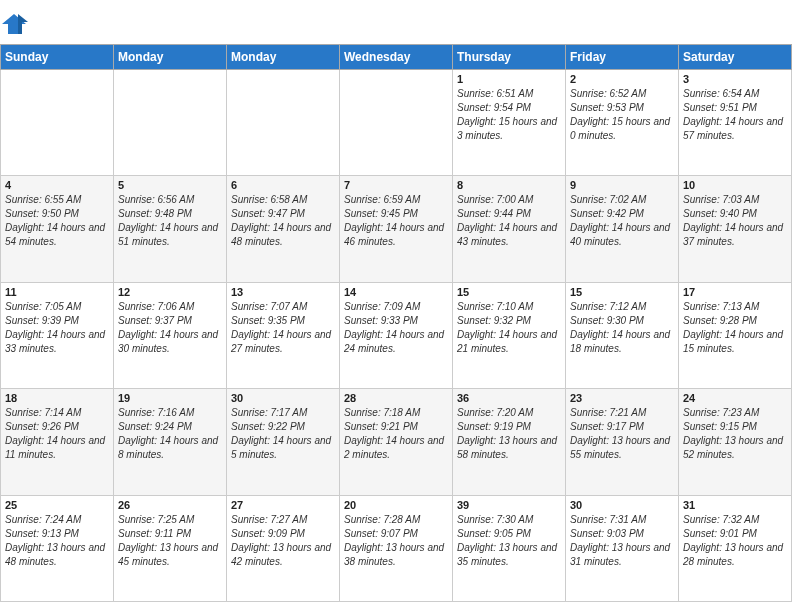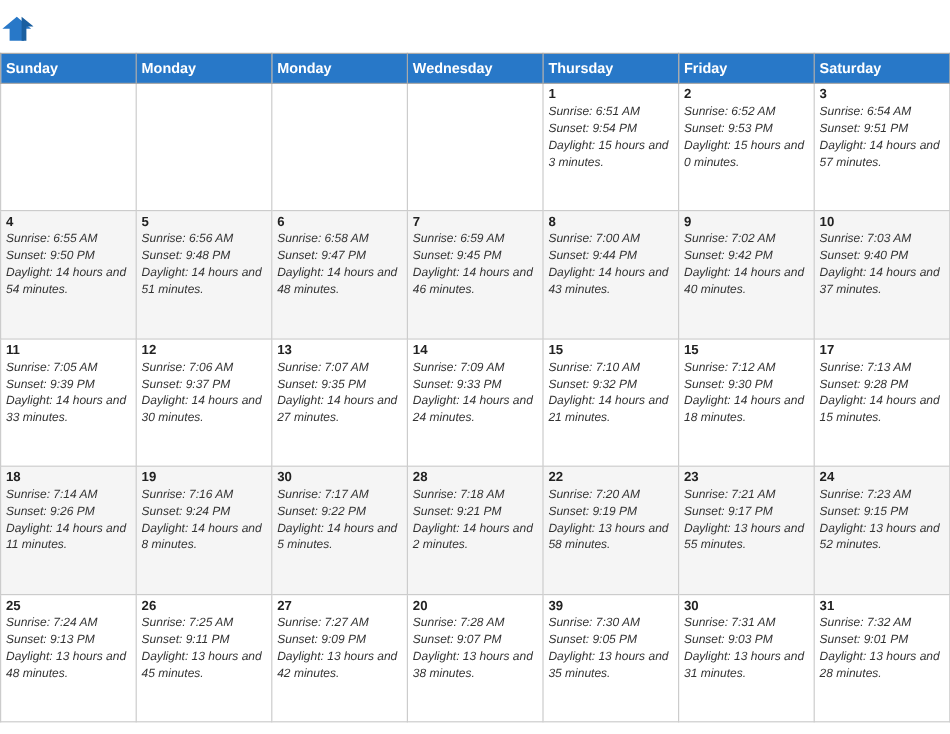--- a/index.html
+++ b/index.html
@@ -304,21 +304,21 @@
       </td>
           <td>
         <span class="day-number">28</span>
         <div class="day-info">
           Sunrise: 7:18 AM<br>
           Sunset: 9:21 PM<br>
           Daylight: 14 hours and 2 minutes.
         </div>
       </td>
           <td>
-        <span class="day-number">22</span>
+        <span class="day-number">36</span>
         <div class="day-info">
           Sunrise: 7:20 AM<br>
           Sunset: 9:19 PM<br>
           Daylight: 13 hours and 58 minutes.
         </div>
       </td>
           <td>
         <span class="day-number">23</span>
         <div class="day-info">
           Sunrise: 7:21 AM<br>

